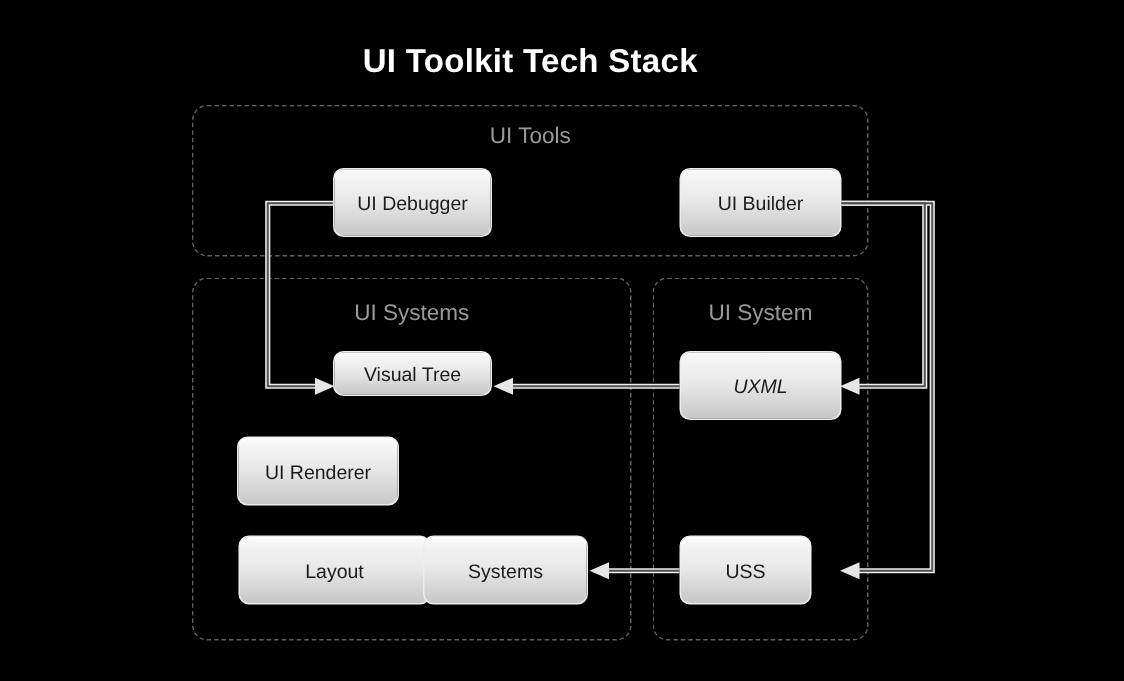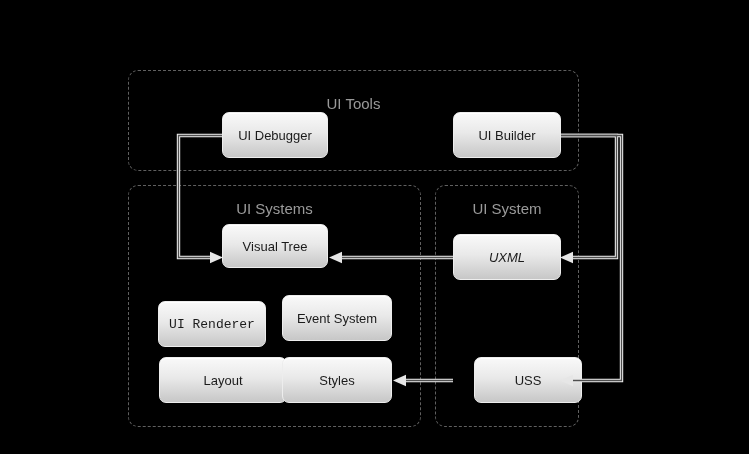--- a/index.html
+++ b/index.html
@@ -30,21 +30,21 @@
     position: absolute;
     border: 1px dashed #606060;
     border-radius: 10px;
     box-sizing: border-box;
   }
   .group-label {
     width: 100%;
     text-align: center;
     color: #9a9a9a;
     font-size: 15px;
-    margin-top: 24px;
+    margin-top: 11px;
   }
   .group-tools   { left: 128px; top:  70px; width: 451px; height: 101px; }
   .group-systems { left: 128px; top: 185px; width: 293px; height: 242px; }
   .group-assets  { left: 435px; top: 185px; width: 144px; height: 242px; }
   .group-systems .group-label, .group-assets .group-label { margin-top: 14px; text-align: center; }
 
   .node {
     position: absolute;
     box-sizing: border-box;
     border-radius: 7px;
@@ -53,62 +53,62 @@
     box-shadow: inset 0 1px 0 rgba(255,255,255,0.95);
     color: #1b1b1b;
     font-size: 13px;
     display: flex;
     align-items: center;
     justify-content: center;
     text-align: center;
   }
   .n-ui-debugger  { left: 222px; top: 112px; width: 106px; height: 46px; }
   .n-ui-builder   { left: 453px; top: 112px; width: 108px; height: 46px; }
-  .n-visual-tree  { left: 222px; top: 224px; width: 106px; height: 44px; }
-  .n-ui-renderer  { left: 158px; top: 301px; width: 108px; height: 46px; font-family: Liberation Mono, monospace; }
+  .n-visual-tree  { left: 222px; top: 234px; width: 106px; height: 30px; }
+  .n-ui-renderer  { left: 158px; top: 291px; width: 108px; height: 46px; }
   .n-event-system { left: 282px; top: 295px; width: 110px; height: 46px; }
   .n-layout       { left: 159px; top: 357px; width: 128px; height: 46px; }
   .n-styles       { left: 282px; top: 357px; width: 110px; height: 46px; }
   .n-uxml         { left: 453px; top: 234px; width: 108px; height: 46px; font-style: italic; }
-  .n-uss          { left: 474px; top: 357px; width: 108px; height: 46px; }
+  .n-uss          { left: 453px; top: 357px; width: 88px; height: 46px; }
 
   svg.wires {
     position: absolute;
     left: 0; top: 0;
     width: 749px;
     height: 454px;
     pointer-events: none;
   }
   .co { fill: none; stroke: #ececec; stroke-width: 3.4; }
   .ci { fill: none; stroke: #4f4f4f; stroke-width: 1.3; }
   .ah { fill: #e6e6e6; stroke: none; }
 </style>
 </head>
 <body>
 
 <div id="canvas">
 
+  <div class="title">UI Toolkit Tech Stack</div>
 
   <div class="group group-tools">
     <div class="group-label">UI Tools</div>
   </div>
   <div class="group group-systems">
     <div class="group-label">UI Systems</div>
   </div>
   <div class="group group-assets">
     <div class="group-label">UI System</div>
   </div>
 
   <div class="node n-ui-debugger">UI Debugger</div>
   <div class="node n-ui-builder">UI Builder</div>
   <div class="node n-visual-tree">Visual Tree</div>
   <div class="node n-ui-renderer">UI Renderer</div>
-  <div class="node n-event-system">Event System</div>
   <div class="node n-layout">Layout</div>
-  <div class="node n-styles">Styles</div>
+  <div class="node n-styles">Systems</div>
   <div class="node n-uxml">UXML</div>
   <div class="node n-uss">USS</div>
 
   <svg class="wires" viewBox="0 0 749 454" xmlns="http://www.w3.org/2000/svg">
 
     <path class="co" d="M 222 135.5 L 178.5 135.5 L 178.5 257.5 L 211 257.5"></path>
     <path class="co" d="M 561 135.5 L 616.5 135.5 L 616.5 257.5 L 572 257.5"></path>
     <path class="co" d="M 561 135.5 L 621.5 135.5 L 621.5 380.5 L 572 380.5"></path>
     <path class="co" d="M 453 257.5 L 341 257.5"></path>
     <path class="co" d="M 453 380.5 L 404 380.5"></path>

